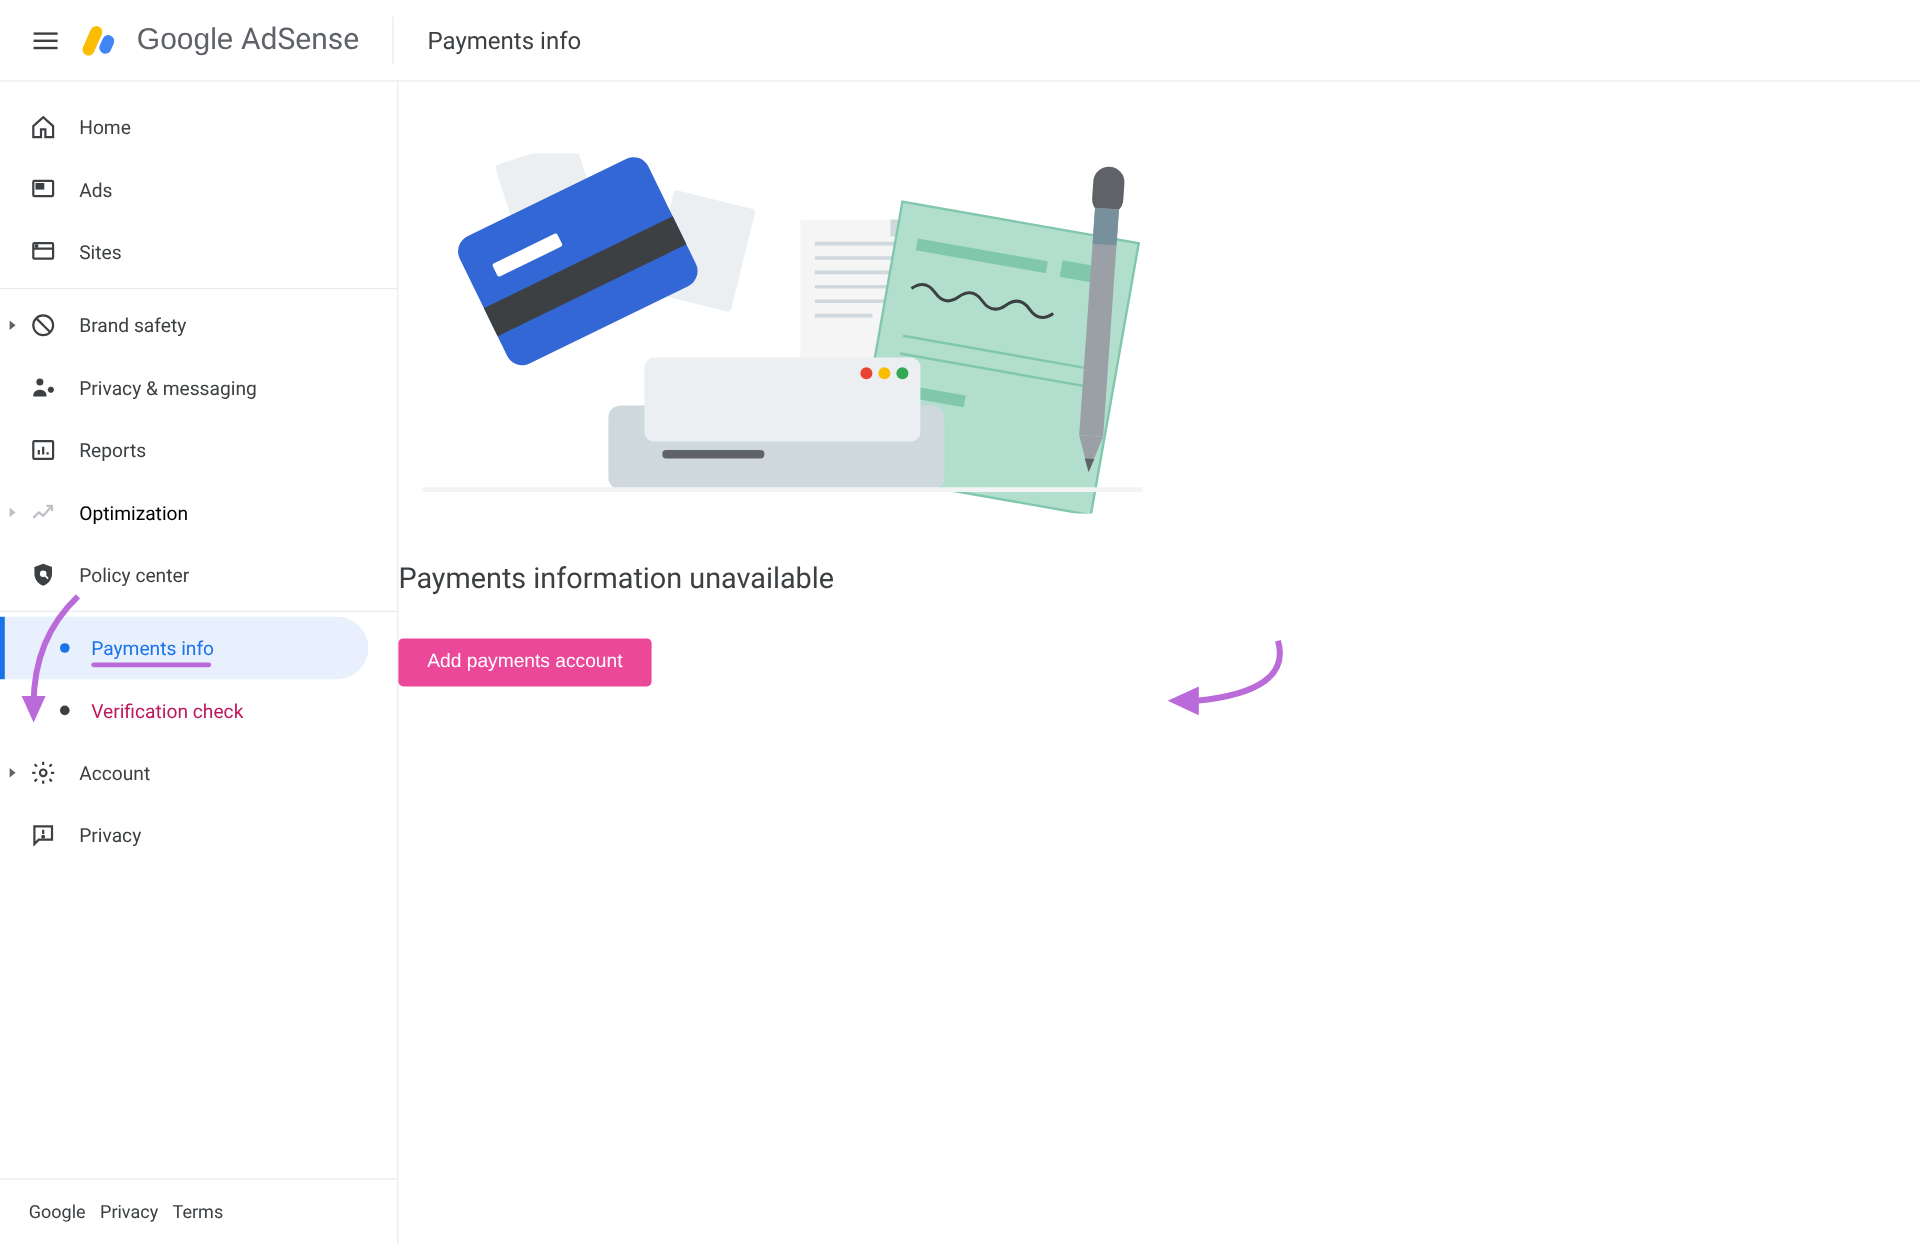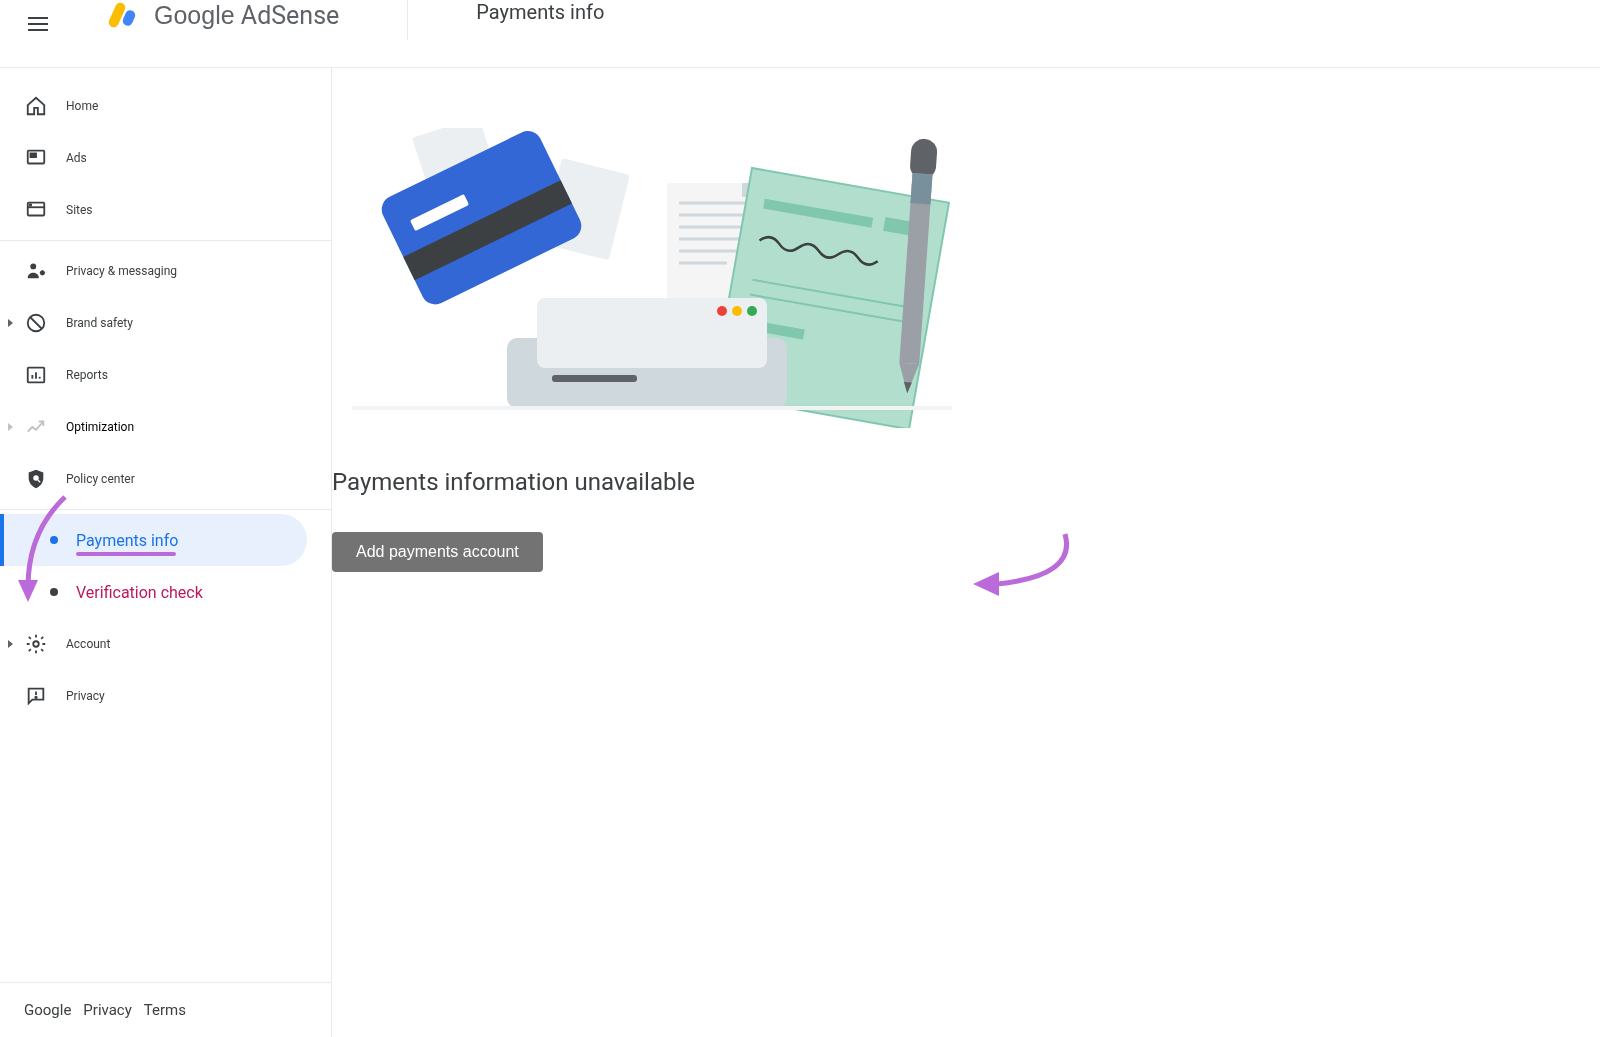--- a/index.html
+++ b/index.html
@@ -1,20 +1,20 @@
 <!DOCTYPE html>
 <html><head>
 <meta charset="utf-8">
 <style>
   * { box-sizing: border-box; }
   html, body { margin:0; padding:0; font-family: Roboto, Arial, sans-serif; background:#fff; color:#202124; }
   .app { width:1600px; height:1037px; position:relative; overflow:hidden; }
 
   
-  .header { height:68px; display:flex; align-items:flex-start; border-bottom:1px solid #e8eaed;gap:40px; }
+  .header { height:68px; display:flex; align-items:center; border-bottom:1px solid #e8eaed; }
   .menu-btn { width:48px; height:48px; margin-left:14px; display:flex; align-items:center; justify-content:center; cursor:pointer; }
   .menu-lines { width:20px; height:14px; position:relative; }
   .menu-lines::before, .menu-lines::after, .menu-lines span { content:""; display:block; position:absolute; left:0; right:0; height:2px; background:#3c4043; }
   .menu-lines::before { top:0; }
   .menu-lines span { top:6px; }
   .menu-lines::after { bottom:0; }
 
   .logo-zone { display:flex; align-items:center; margin-left:8px; }
   .logo-bars { width:30px; height:30px; position:relative; margin-right:14px; }
   .bar { position:absolute; width:10px; height:22px; border-radius:5px; transform:rotate(24deg); }
@@ -25,21 +25,21 @@
   .brand .as { font-weight:400; }
   .vsep { width:1px; height:40px; background:#e8eaed; margin:0 28px 0 28px; }
   .page-title { font-size:20px; color:#3c4043; font-weight:400; }
 
   
   .body { display:flex; height:calc(1037px - 68px); }
   .sidebar { width:332px; border-right:1px solid #e8eaed; display:flex; flex-direction:column; position:relative; }
   .nav { flex:1; padding-top:12px; }
   .nav-group-sep { height:1px; background:#e8eaed; margin:4px 0; }
 
-  .nav-item { height:52px; display:flex; align-items:center; padding-left:24px; font-size:12px; color:#3c4043; cursor:pointer; position:relative; }
+  .nav-item { height:52px; display:flex; align-items:center; padding-left:24px; font-size:16px; color:#3c4043; cursor:pointer; position:relative; }
   .nav-item.expandable { padding-left:24px; }
   .nav-item .caret { position:absolute; left:8px; top:50%; transform:translateY(-50%); width:0; height:0; border-left:4px solid transparent; border-right:4px solid transparent; border-top:5px solid #5f6368; }
   .nav-item .caret.right { border-top:4px solid transparent; border-bottom:4px solid transparent; border-left:5px solid #5f6368; border-right:none; }
   .nav-item .icon { width:24px; height:24px; margin-right:18px; display:flex; align-items:center; justify-content:center; color:#3c4043; }
   .nav-item.disabled { color:#000000; }
   .nav-item.disabled .icon { color:#bdc1c6; }
 
   .sub-item { height:52px; display:flex; align-items:center; padding-left:50px; font-size:16px; color:#be185d; cursor:pointer; border-radius:0 26px 26px 0; margin-right:24px; position:relative; }
   .sub-item .dot { width:8px; height:8px; border-radius:50%; background:#3c4043; margin-right:18px; }
   .sub-item.active { background:#e8f0fe; color:#1a73e8; }
@@ -48,21 +48,21 @@
   .underline-purple { position:absolute; left:76px; bottom:10px; width:100px; height:4px; background:#bb6bd9; border-radius:2px; }
 
   .footer { border-top:1px solid #e8eaed; padding:18px 24px; display:flex; align-items:center; gap:12px; font-size:15px; color:#3c4043; }
   .footer .glabel { font-weight:400; }
   .footer a { color:#3c4043; cursor:pointer; }
 
   
   .main { flex:1; display:flex; flex-direction:column; align-items:flex-start; padding-top:60px; position:relative; }
   .illus { width:640px; height:300px; position:relative; }
   .msg { font-size:24px; color:#3c4043; margin-top:40px; }
-  .cta { margin-top:36px; background:#737373; color:#fff; font-size:16px; font-weight:500; padding:11px 24px; border:none; border-radius:4px; cursor:pointer; }
+  .cta { margin-top:36px; background:#ec4899; color:#fff; font-size:16px; font-weight:500; padding:11px 24px; border:none; border-radius:4px; cursor:pointer; }
 
   
   .anno-arrow1 { position:absolute; left:10px; top:424px; width:70px; height:120px; pointer-events:none; }
   .anno-arrow2 { position:absolute; pointer-events:none; }
 
   svg { display:block; }
 </style>
 </head>
 <body>
 
@@ -118,40 +118,40 @@
                 <rect x="3" y="4" width="18" height="14" rx="1"></rect>
                 <line x1="3" y1="9" x2="21" y2="9"></line>
                 <circle cx="6" cy="6.5" r="0.8" fill="#3c4043"></circle>
               </svg>
           </span>
           <span>Sites</span>
         </div>
 
         <div class="nav-group-sep"></div>
 
+        <div class="nav-item expandable">
+          <span class="caret right"></span>
+          <span class="icon">
+            <svg width="22" height="22" viewBox="0 0 24 24" fill="none" stroke="#3c4043" stroke-width="2">
+                <circle cx="12" cy="12" r="9"></circle>
+                <line x1="6" y1="6" x2="18" y2="18"></line>
+              </svg>
+          </span>
+          <span>Brand safety</span>
+        </div>
+
         <div class="nav-item">
           <span class="icon">
             <svg width="22" height="22" viewBox="0 0 24 24" fill="#3c4043">
                 <circle cx="9" cy="7" r="3.2"></circle>
                 <path d="M3 19c0-3 3-5 6-5s6 2 6 5v1H3z"></path>
                 <path d="M17 12l-1 2 1 2 2 1 2-1 1-2-1-2-2-1z" fill="#3c4043"></path>
               </svg>
           </span>
           <span>Privacy &amp; messaging</span>
-        </div>
-
-        <div class="nav-item expandable">
-          <span class="caret right"></span>
-          <span class="icon">
-            <svg width="22" height="22" viewBox="0 0 24 24" fill="none" stroke="#3c4043" stroke-width="2">
-                <circle cx="12" cy="12" r="9"></circle>
-                <line x1="6" y1="6" x2="18" y2="18"></line>
-              </svg>
-          </span>
-          <span>Brand safety</span>
         </div>
 
         <div class="nav-item">
           <span class="icon">
             <svg width="22" height="22" viewBox="0 0 24 24" fill="none" stroke="#3c4043" stroke-width="2">
                 <rect x="3" y="4" width="18" height="16" rx="1"></rect>
                 <line x1="8" y1="16" x2="8" y2="12"></line>
                 <line x1="12" y1="16" x2="12" y2="9"></line>
                 <line x1="16" y1="16" x2="16" y2="14"></line>
               </svg>

